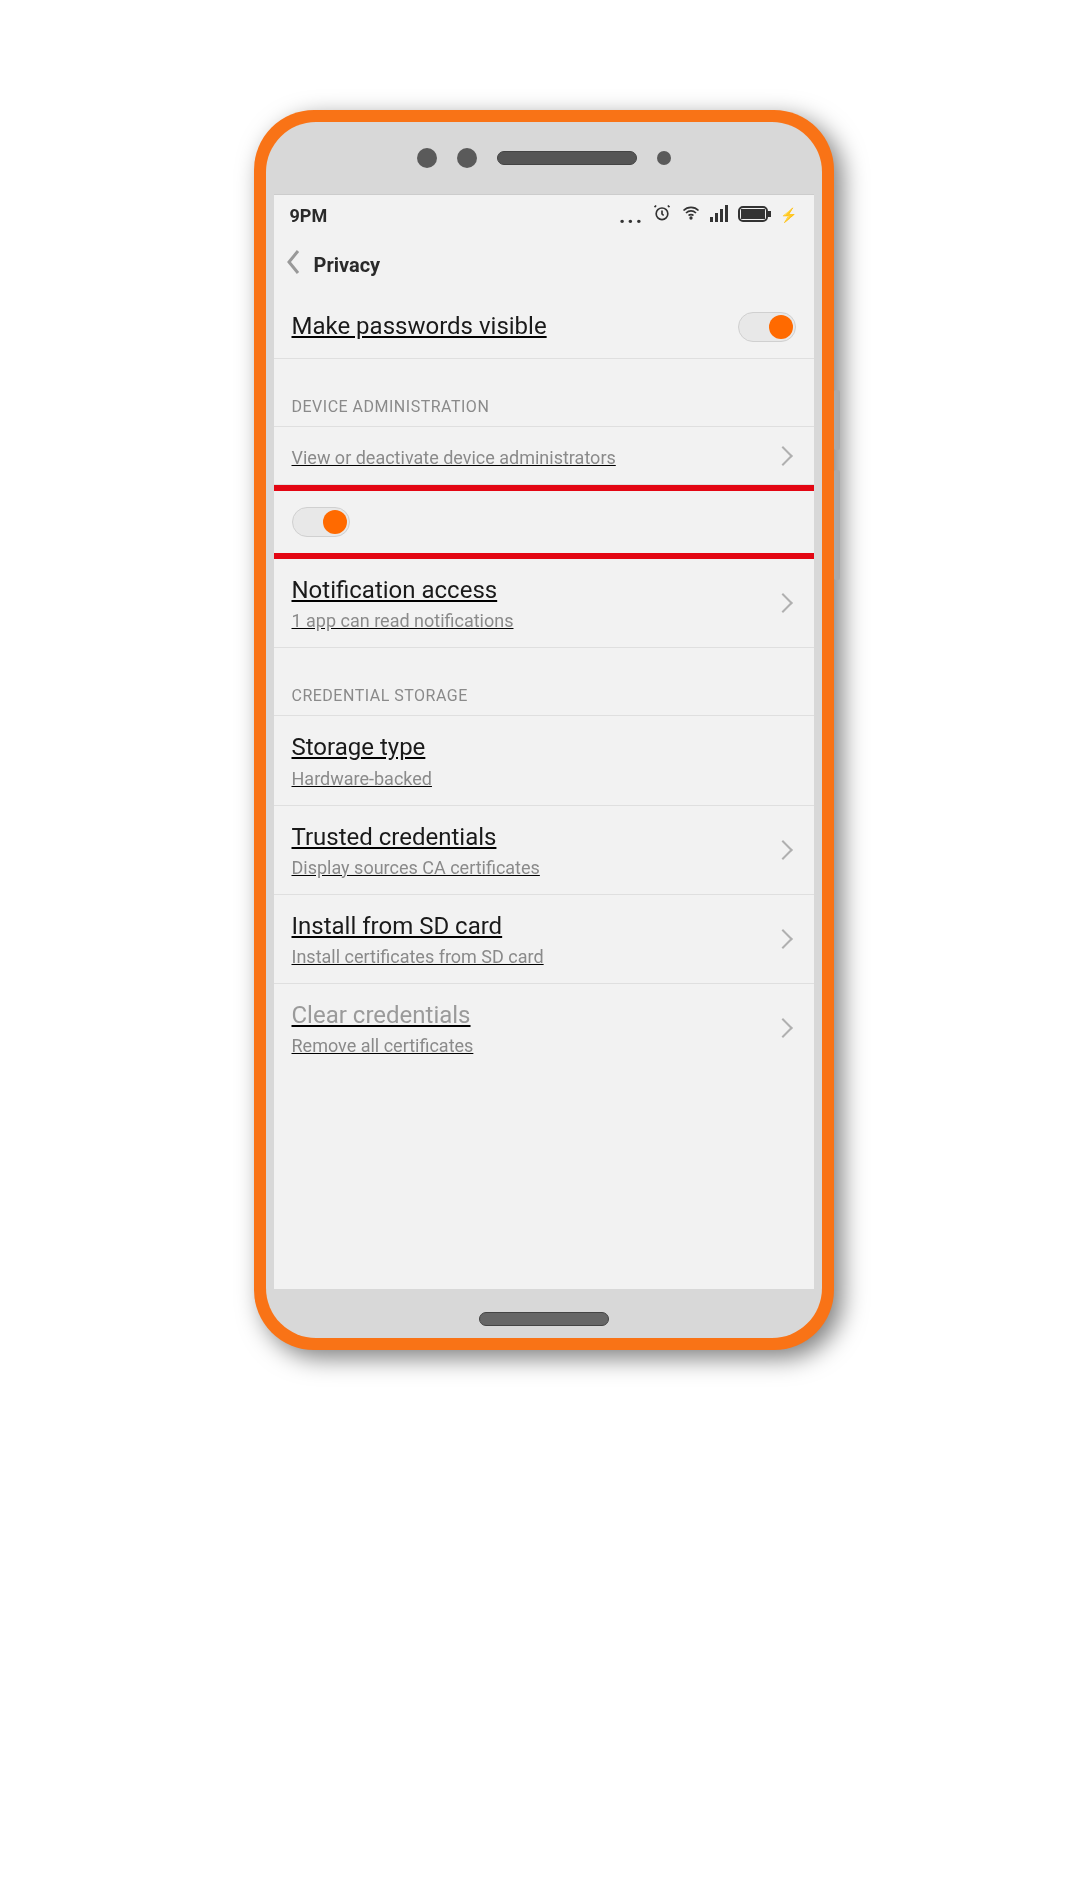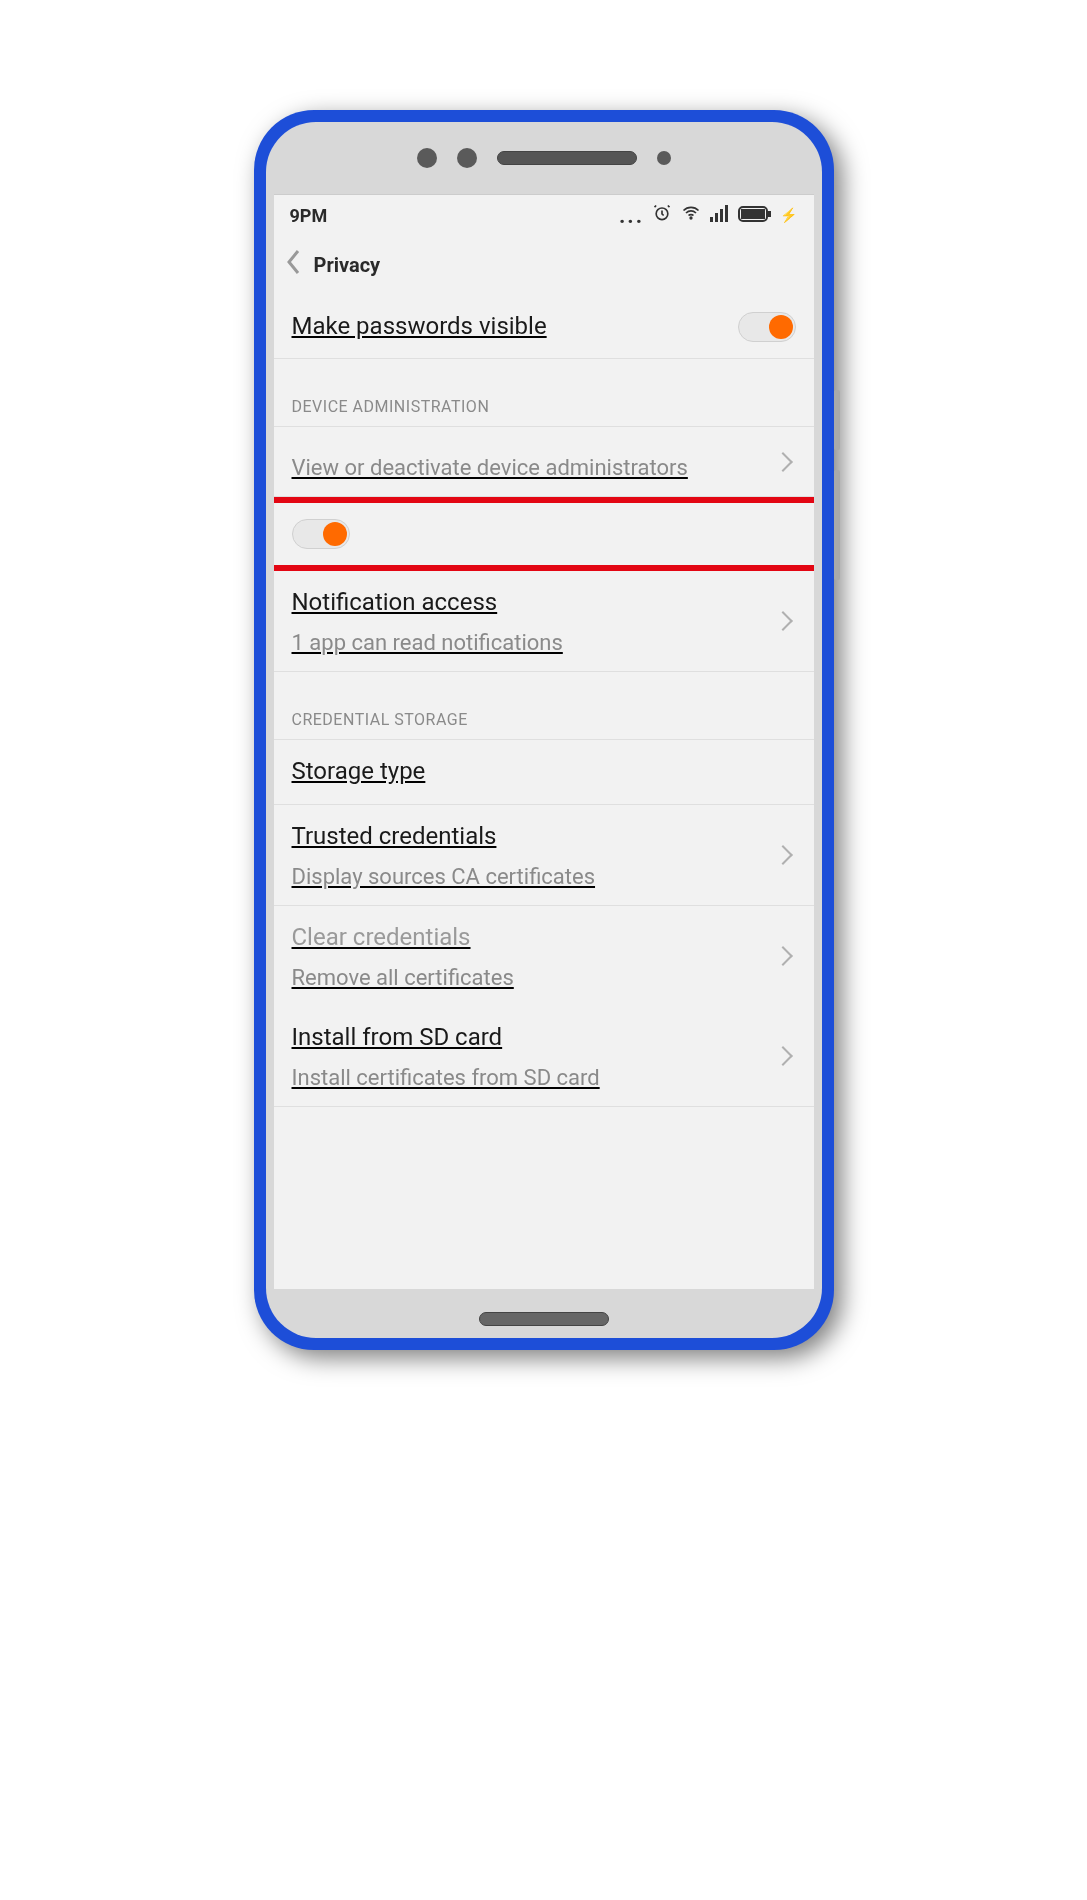--- a/index.html
+++ b/index.html
@@ -8,21 +8,21 @@
       font-family: -apple-system, BlinkMacSystemFont, "Segoe UI", Roboto, sans-serif;
       display: flex;
       justify-content: center;
       align-items: flex-start;
       min-height: 1900px;
       padding-top: 110px;
     }
     .phone-frame {
       width: 580px;
       height: 1240px;
-      background: #1d4ed8;
+      background: #f97316;
       border-radius: 60px;
       padding: 12px;
       box-shadow: 8px 8px 25px rgba(0,0,0,0.5);
       position: relative;
     }
     .phone-inner {
       width: 100%;
       height: 100%;
       background: #d8d8d8;
       border-radius: 50px;
@@ -72,21 +72,21 @@
     .row {
       padding: 16px 18px 16px 18px;
       border-bottom: 1px solid #dfdfdf;
       display: flex;
       align-items: center;
       justify-content: space-between;
     }
     .row .texts { flex: 1; text-decoration: underline; }
     .row .title { font-size: 24px; color: #1a1a1a; font-weight: 400; line-height: 1.3; }
     .row .title.disabled { color: #9a9a9a; }
-    .row .subtitle { font-size: 22px; color: #8a8a8a; margin-top: 12px; }
+    .row .subtitle { font-size: 18px; color: #8a8a8a; margin-top: 4px; }
     .section-header {
       padding: 38px 18px 10px 18px;
       font-size: 16px;
       color: #8a8a8a;
       letter-spacing: 0.5px;
       border-bottom: 1px solid #dfdfdf;
     }
     .toggle {
       width: 58px; height: 30px; border-radius: 15px; background: #e8e8e8;
       border: 1px solid #d0d0d0; position: relative;
@@ -221,43 +221,44 @@
             <div class="subtitle">1 app can read notifications</div>
           </div>
           <div class="chevron-right"></div>
         </div>
 
         <div class="section-header">CREDENTIAL STORAGE</div>
 
         <div class="row">
           <div class="texts">
             <div class="title">Storage type</div>
+            <div class="subtitle">Hardware-backed</div>
           </div>
         </div>
 
         <div class="row">
           <div class="texts">
             <div class="title">Trusted credentials</div>
             <div class="subtitle">Display sources CA certificates</div>
           </div>
           <div class="chevron-right"></div>
         </div>
 
+        <div class="row">
+          <div class="texts">
+            <div class="title">Install from SD card</div>
+            <div class="subtitle">Install certificates from SD card</div>
+          </div>
+          <div class="chevron-right"></div>
+        </div>
+
         <div class="row" style="border-bottom:none;">
           <div class="texts">
             <div class="title disabled">Clear credentials</div>
             <div class="subtitle">Remove all certificates</div>
-          </div>
-          <div class="chevron-right"></div>
-        </div>
-
-        <div class="row">
-          <div class="texts">
-            <div class="title">Install from SD card</div>
-            <div class="subtitle">Install certificates from SD card</div>
           </div>
           <div class="chevron-right"></div>
         </div>
 
       </div>
 
     </div>
 
     <div class="bottom-bar">
       <div class="bottom-speaker"></div>

